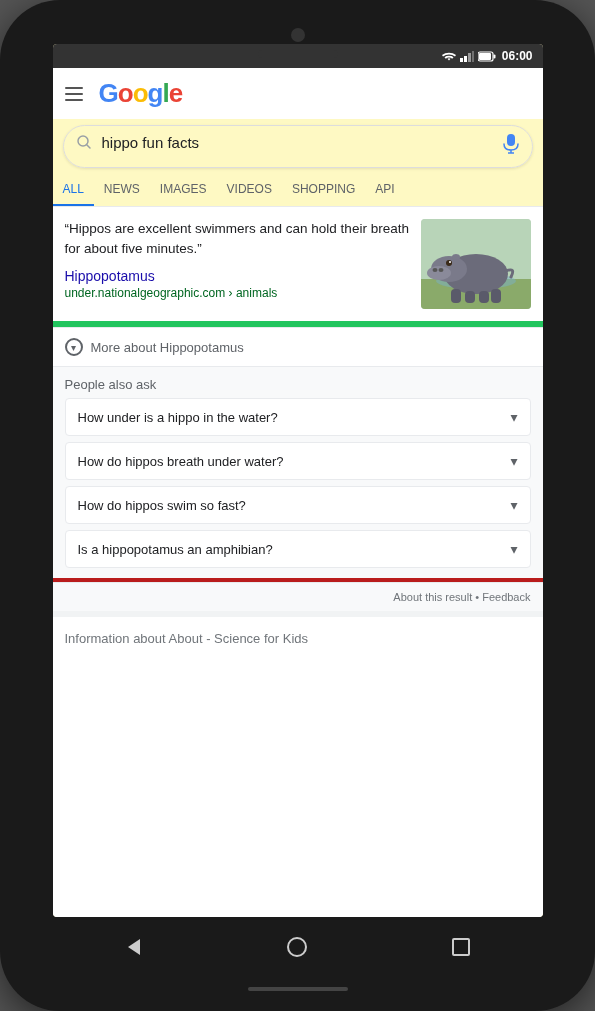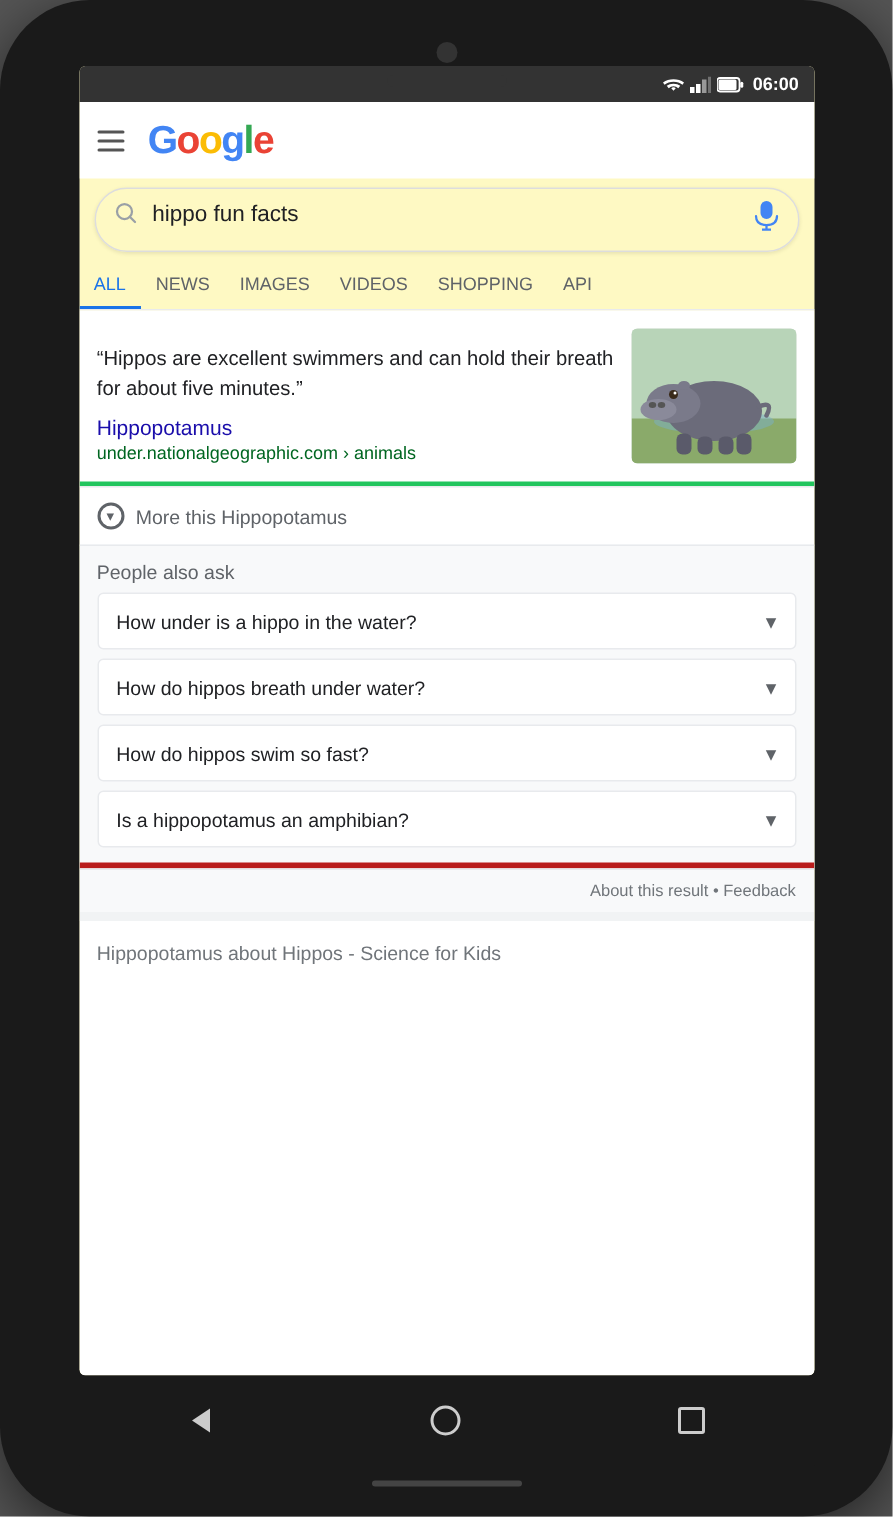--- a/index.html
+++ b/index.html
@@ -184,24 +184,24 @@
     
     .content {
       flex: 1;
       overflow-y: auto;
       background: #fff;
     }
 
     
     .featured-snippet {
       padding: 12px 12px;
-      border-bottom: 3px solid #22c55e;
+      border-bottom: 6px solid #22c55e;
       display: flex;
       gap: 10px;
-      align-items: flex-end;
+      align-items: flex-start;
     }
 
     .snippet-text-area {
       flex: 1;
     }
 
     .snippet-quote {
       font-size: 13.5px;
       color: #202124;
       font-style: normal;
@@ -497,21 +497,21 @@
             <rect x="58" y="72" width="10" height="12" rx="4" fill="#5a5a6a"></rect>
             <rect x="70" y="70" width="10" height="14" rx="4" fill="#5a5a6a"></rect>
 
             <path d="M85 52 Q95 48 90 58" stroke="#6b6b7a" stroke-width="3" fill="none" stroke-linecap="round"></path>
           </svg>
         </div>
       </div>
 
       <div class="more-about">
         <div class="chevron-down">▾</div>
-        <span>More this Hippopotamus</span>
+        <span>More about Hippopotamus</span>
       </div>
 
       <div class="people-also-ask">
         <div class="paa-title">People also ask</div>
 
         <div class="paa-item">
           <span class="paa-question">How under is a hippo in the water?</span>
           <span class="paa-chevron">▾</span>
         </div>
 
@@ -529,21 +529,21 @@
           <span class="paa-question">Is a hippopotamus an amphibian?</span>
           <span class="paa-chevron">▾</span>
         </div>
       </div>
 
       <div class="about-result">
         <span>About this result • Feedback</span>
       </div>
 
       <div class="next-result">
-        <div class="result-subtitle">Hippopotamus about Hippos - Science for Kids</div>
+        <div class="result-subtitle">Information about About - Science for Kids</div>
       </div>
 
     </div>
   </div>
 
   <div class="bottom-nav">
     <div class="nav-btn">
       <div class="triangle-left"></div>
     </div>
     <div class="nav-btn">

